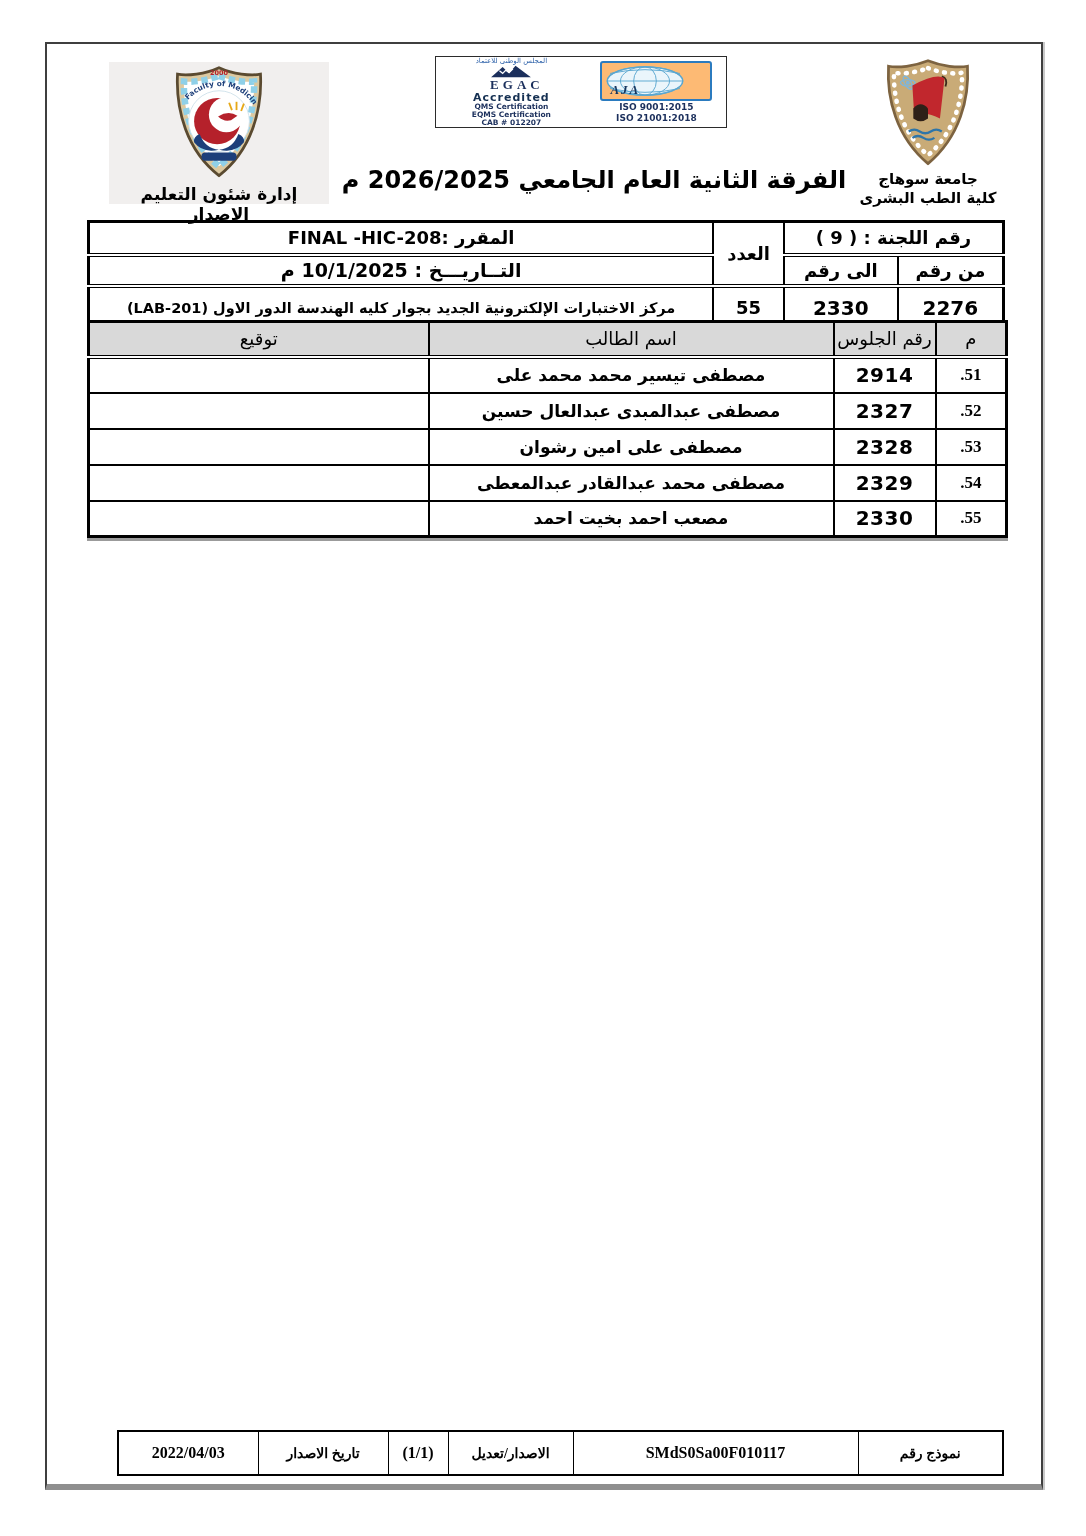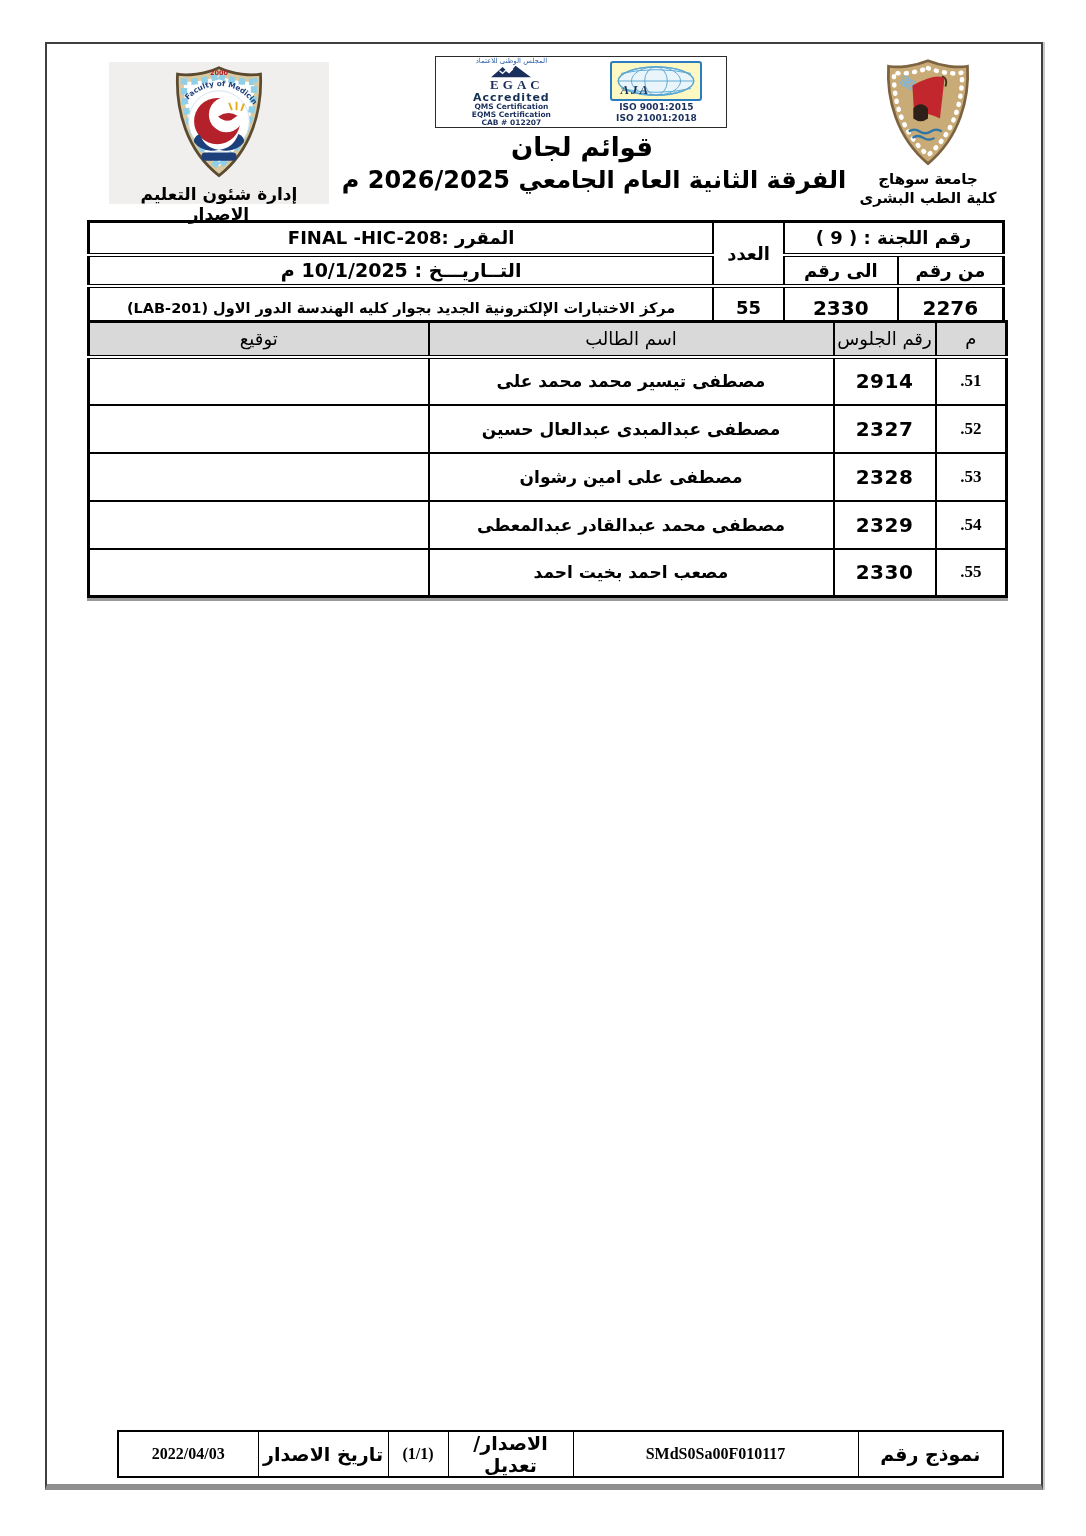--- a/index.html
+++ b/index.html
@@ -15,22 +15,22 @@
   .dept-caption { font-size:17px; font-weight:bold; margin-top:2px; direction:rtl; }
 
   .accred-box { position:absolute; left:388px; top:12px; width:292px; height:72px; background:#fff;
                 border:1px solid #2b2b2b; display:flex; flex-direction:row; align-items:stretch; }
   .egac { width:52%; display:flex; flex-direction:column; align-items:center; justify-content:center; line-height:1.05; padding-top:1px; }
   .egac .arc-ar { font-size:7px; color:#2a5fa8; font-weight:normal; direction:rtl; }
   .egac .egac-name { font-size:13px; font-weight:bold; letter-spacing:4px; color:#1b2f5c; font-family:"Liberation Serif", serif;padding-left:11px; }
   .egac .egac-accred { font-size:11px; font-weight:bold; color:#153052; letter-spacing:1px; }
   .egac .egac-line { font-size:7.5px; font-weight:bold; color:#1b2f5c; }
   .aja { width:48%; display:flex; flex-direction:column; align-items:center; justify-content:center; }
-  .aja-globe-box { width:92px; height:40px; border:2px solid #2b7bbf; border-radius:3px; background:#fef9c3;
-                   display:flex; align-items:center; justify-content:center; position:relative; }
+  .aja-globe-box { width:112px; height:40px; border:2px solid #2b7bbf; border-radius:3px; background:#fdba74;
+                   display:flex; align-items:center; justify-content:flex-start; position:relative; }
   .aja-name { position:absolute; left:8px; bottom:1px; font-size:13px; font-weight:bold; font-style:italic;
               color:#15355e; letter-spacing:2px; font-family:"Liberation Serif", serif; }
   .aja .iso-line { font-size:9px; font-weight:bold; color:#1b2f5c; margin-top:1px; }
 
   .doc-title { position:absolute; left:320px; top:88px; width:430px; text-align:center;
                font-size:26px; font-weight:bold; direction:rtl; }
   .doc-subtitle { position:absolute; left:262px; top:122px; width:570px; text-align:center;
                   font-size:24px; font-weight:bold; direction:rtl; }
 
   .logo-right { position:absolute; left:806px; top:14px; width:150px; text-align:center; }
@@ -46,28 +46,28 @@
   .info-table tr:last-child td { border-bottom:none;margin-left:29px; }
   .lbl { font-size:18px; }
   .val { font-size:20px; }
   .cell-course { font-size:18px; }
   .cell-date { font-size:19px; letter-spacing:.5px; }
   .cell-location { font-size:14.5px; }
 
   .students-table { position:absolute; left:40px; top:276px; width:918px; border:3px solid #000; box-shadow:0 3px 0 #9b9b9b; background:#fff; }
   .students-table td { border:2px solid #000; }
   .students-table .hdr td { background:#d9d9d9; height:35px; font-size:18px; font-weight:normal; border-bottom:4px double #000; }
-  .students-table .row td { height:48px; }
+  .students-table .row td { height:36px; }
   .td-index { font-size:17px; font-weight:bold; font-family:"Liberation Serif", serif; }
   .td-seat  { font-size:20px; font-weight:bold; letter-spacing:.5px; }
   .td-name  { font-size:17px; font-weight:bold; }
 
   .footer-table { position:absolute; left:70px; top:1386px; width:885px; border:2px solid #000; }
   .footer-table td { border:1.5px solid #000; height:44px; font-weight:bold; }
-  .ft-ar { font-size:19px; }
+  .ft-ar { font-size:14px;font-family:Liberation Serif, serif; }
   .ft-lat { font-size:16px; font-family:"Liberation Serif", serif; direction:ltr; }
 </style>
 </head>
 <body>
 
 <div class="sheet">
   <div class="frame">
 
     <div class="logo-left">
       <svg width="120" height="118" viewBox="0 0 130 128">
@@ -120,21 +120,20 @@
             <path d="M8 10 Q45 2 82 10" stroke="#5aa7d0" stroke-width="1" fill="none"></path>
             <path d="M8 26 Q45 34 82 26" stroke="#5aa7d0" stroke-width="1" fill="none"></path>
           </svg>
           <span class="aja-name">AJA</span>
         </div>
         <div class="iso-line">ISO 9001:2015</div>
         <div class="iso-line">ISO 21001:2018</div>
       </div>
     </div>
 
-    <div class="doc-title">قوائم لجان</div>
     <div class="doc-subtitle">الفرقة الثانية العام الجامعي 2026/2025 م</div>
 
     <div class="logo-right">
       <svg width="112" height="112" viewBox="0 0 110 122">
         <path d="M55 3 C70 9 88 11 98 9 C100 43 90 86 55 115 C20 86 10 43 12 9 C22 11 40 9 55 3 Z" fill="#c9ab77" stroke="#7d6340" stroke-width="3"></path>
         <path d="M55 11 C68 16 84 18 92 16 C93 45 84 81 55 106 C26 81 17 45 18 16 C26 18 42 16 55 11 Z" fill="#c9ab77" stroke="#ffffff" stroke-width="5" stroke-dasharray="1 8" stroke-linecap="round"></path>
         <g stroke="#7fb6d9" fill="none" stroke-width="1.5">
           <ellipse cx="33" cy="27" rx="8" ry="3.5"></ellipse>
           <ellipse cx="33" cy="27" rx="8" ry="3.5" transform="rotate(60 33 27)"></ellipse>
           <circle cx="33" cy="27" r="1.4" fill="#7fb6d9"></circle>

